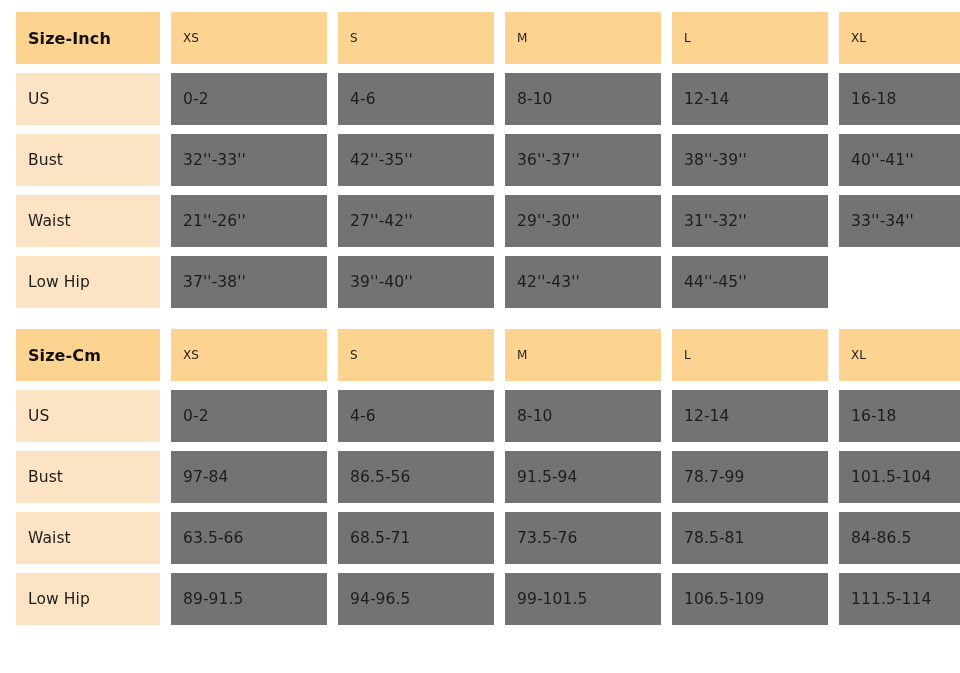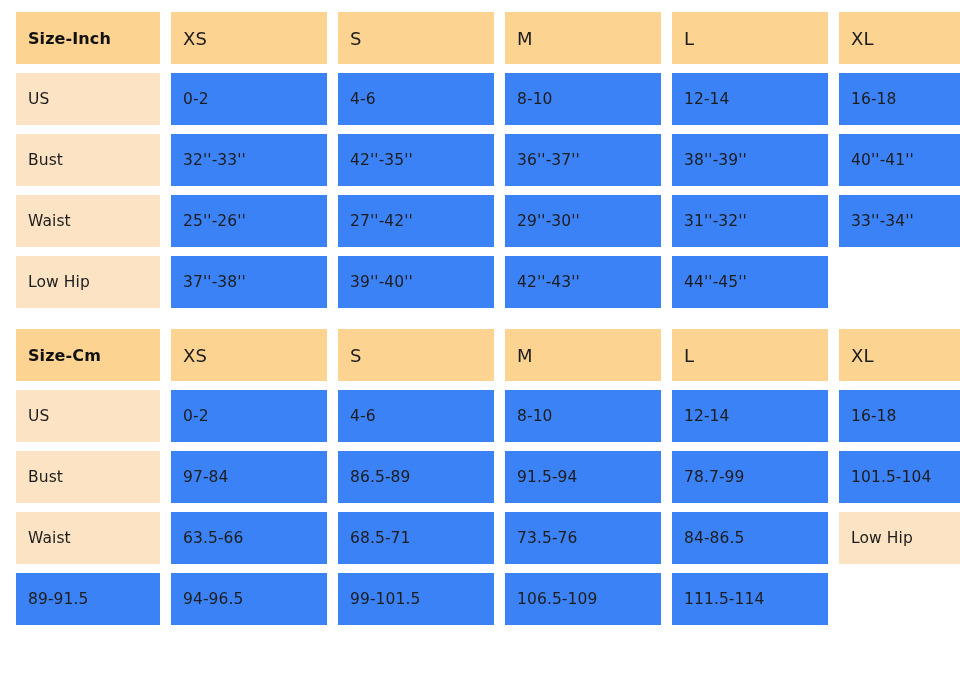--- a/index.html
+++ b/index.html
@@ -37,34 +37,34 @@
     padding: 0 12px;
     font-size: 15.5px;
     color: #1d1d1d;
     letter-spacing: 0.1px;
     white-space: nowrap;
     overflow: hidden;
   }
   
   .cell.head {
     background: #fcd391;
-    font-size: 18px;
+    font-size: 12px;
   }
   .cell.head.corner {
     font-weight: bold;
     font-size: 16px;
     color: #111111;
   }
   
   .cell.label {
     background: #fce3c4;
   }
   
   .cell.value {
-    background: #3b82f6;
+    background: #737373;
     text-align: right;
   }
 </style>
 </head>
 <body>
 
 <div class="sheet">
 
   <div class="size-table inch">
 
@@ -83,21 +83,21 @@
     <div class="cell value">16-18</div>
 
     <div class="cell label">Bust</div>
     <div class="cell value">32''-33''</div>
     <div class="cell value">42''-35''</div>
     <div class="cell value">36''-37''</div>
     <div class="cell value">38''-39''</div>
     <div class="cell value">40''-41''</div>
 
     <div class="cell label">Waist</div>
-    <div class="cell value">25''-26''</div>
+    <div class="cell value">21''-26''</div>
     <div class="cell value">27''-42''</div>
     <div class="cell value">29''-30''</div>
     <div class="cell value">31''-32''</div>
     <div class="cell value">33''-34''</div>
 
     <div class="cell label">Low Hip</div>
     <div class="cell value">37''-38''</div>
     <div class="cell value">39''-40''</div>
     <div class="cell value">42''-43''</div>
     <div class="cell value">44''-45''</div>
@@ -114,29 +114,30 @@
 
     <div class="cell label">US</div>
     <div class="cell value">0-2</div>
     <div class="cell value">4-6</div>
     <div class="cell value">8-10</div>
     <div class="cell value">12-14</div>
     <div class="cell value">16-18</div>
 
     <div class="cell label">Bust</div>
     <div class="cell value">97-84</div>
-    <div class="cell value">86.5-89</div>
+    <div class="cell value">86.5-56</div>
     <div class="cell value">91.5-94</div>
     <div class="cell value">78.7-99</div>
     <div class="cell value">101.5-104</div>
 
     <div class="cell label">Waist</div>
     <div class="cell value">63.5-66</div>
     <div class="cell value">68.5-71</div>
     <div class="cell value">73.5-76</div>
+    <div class="cell value">78.5-81</div>
     <div class="cell value">84-86.5</div>
 
     <div class="cell label">Low Hip</div>
     <div class="cell value">89-91.5</div>
     <div class="cell value">94-96.5</div>
     <div class="cell value">99-101.5</div>
     <div class="cell value">106.5-109</div>
     <div class="cell value">111.5-114</div>
   </div>
 

